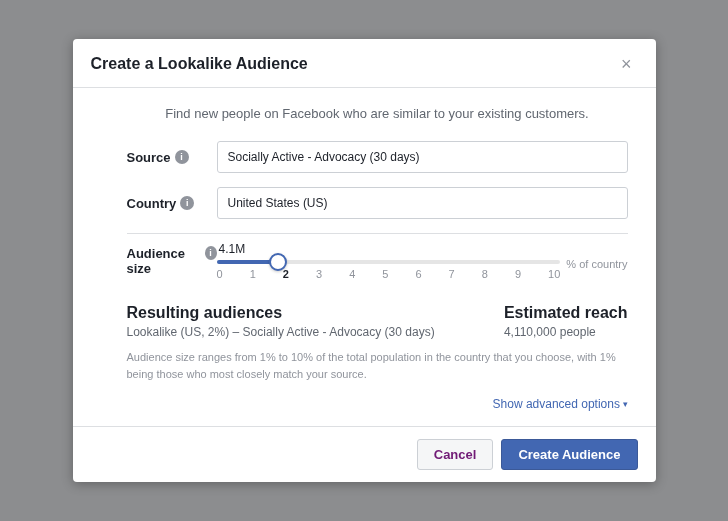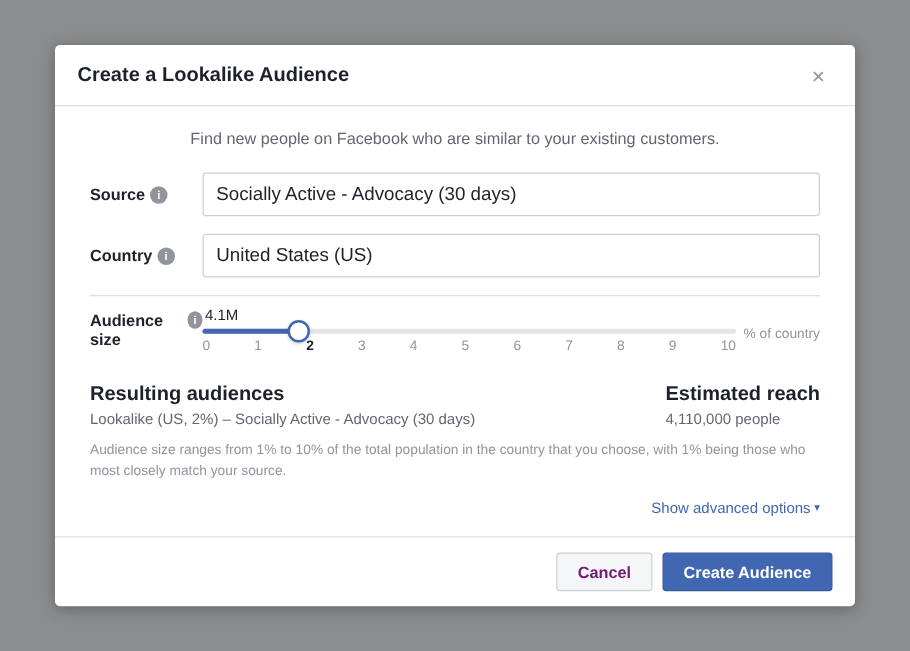--- a/index.html
+++ b/index.html
@@ -16,21 +16,21 @@
       width: 728px;
       height: 521px;
       display: flex;
       align-items: center;
       justify-content: center;
       background: rgba(0,0,0,0.4);
     }
     .modal {
       background: #fff;
       border-radius: 4px;
-      width: 640px;
+      width: 583px;
       box-shadow: 0 2px 12px rgba(0,0,0,0.3);
       overflow: hidden;
     }
     .modal-header {
       display: flex;
       align-items: center;
       justify-content: space-between;
       padding: 14px 18px 12px;
       border-bottom: 1px solid #dddfe2;
     }
@@ -43,20 +43,21 @@
       background: none;
       border: none;
       cursor: pointer;
       font-size: 18px;
       color: #90949c;
       line-height: 1;
       padding: 2px 6px;
     }
     .modal-body {
       padding: 18px 28px 14px;
+      margin-left: 26px;
     }
     .subtitle {
       text-align: center;
       color: #616770;
       font-size: 13px;
       margin-bottom: 20px;
     }
     .field-row {
       display: flex;
       align-items: center;
@@ -83,21 +84,21 @@
       color: #fff;
       font-size: 9px;
       font-weight: bold;
       cursor: pointer;
     }
     .field-input {
       flex: 1;
       border: 1px solid #ccd0d5;
       border-radius: 3px;
       padding: 8px 10px;
-      font-size: 15px;
+      font-size: 12px;
       color: #1d2129;
       outline: none;
     }
     .audience-size-label {
       width: 90px;
       font-size: 13px;
       color: #1d2129;
       font-weight: 600;
       display: flex;
       align-items: flex-start;

